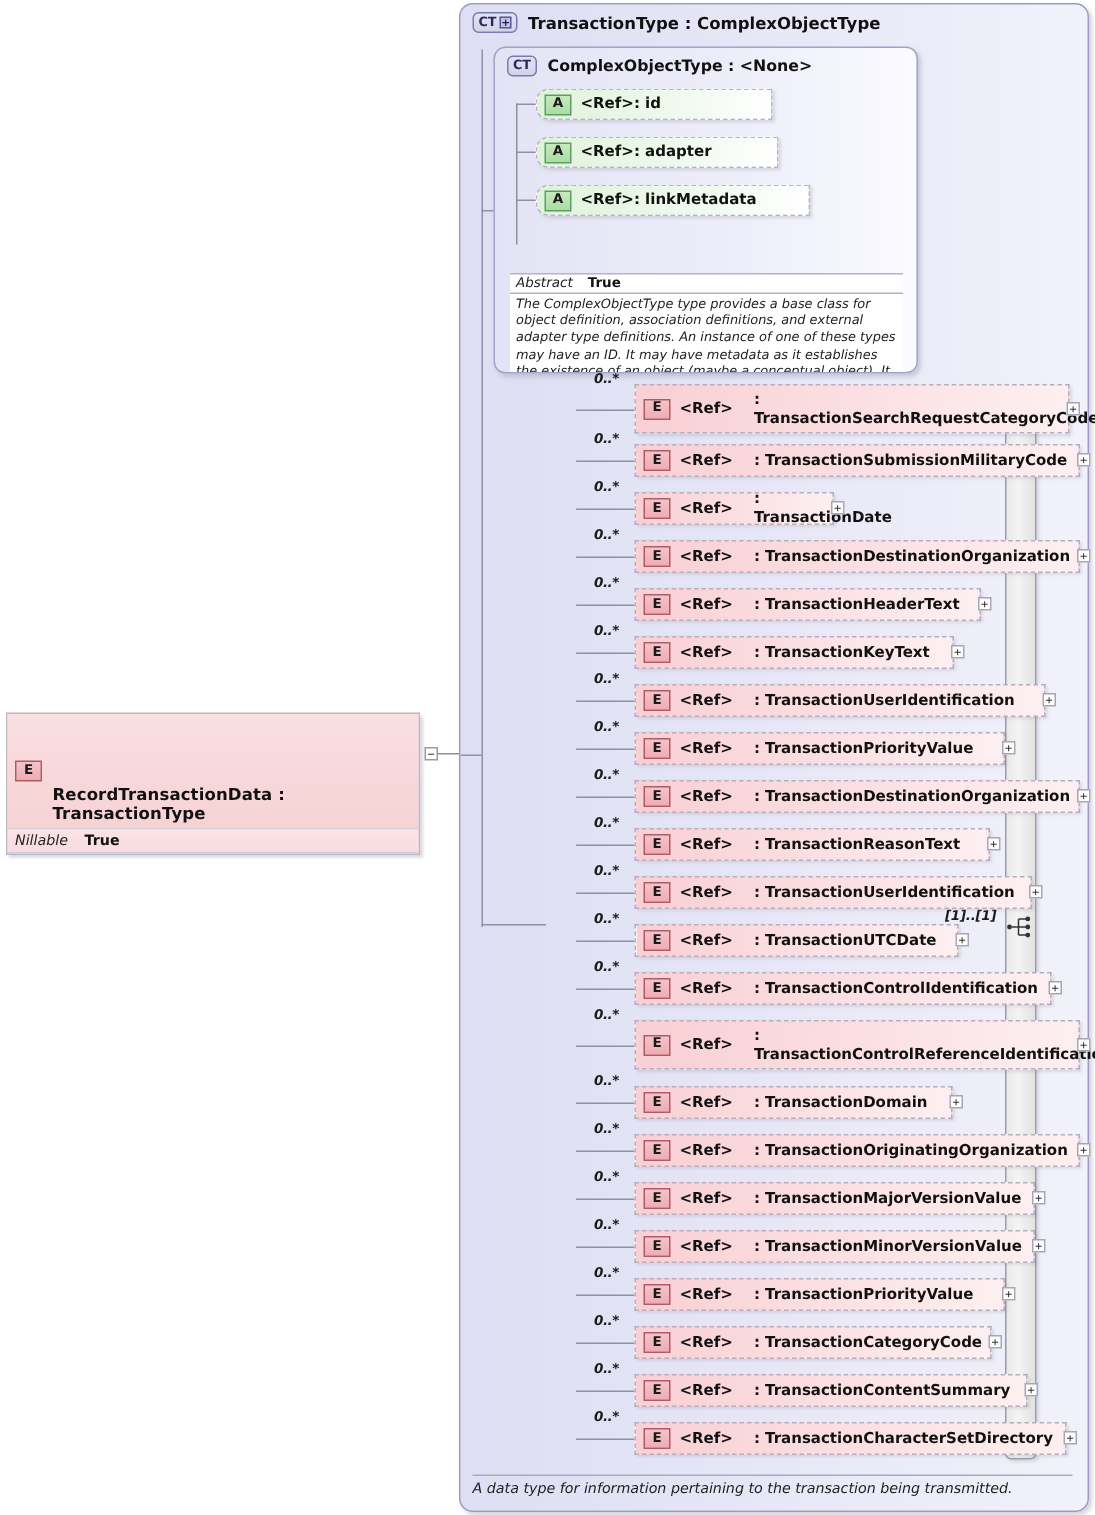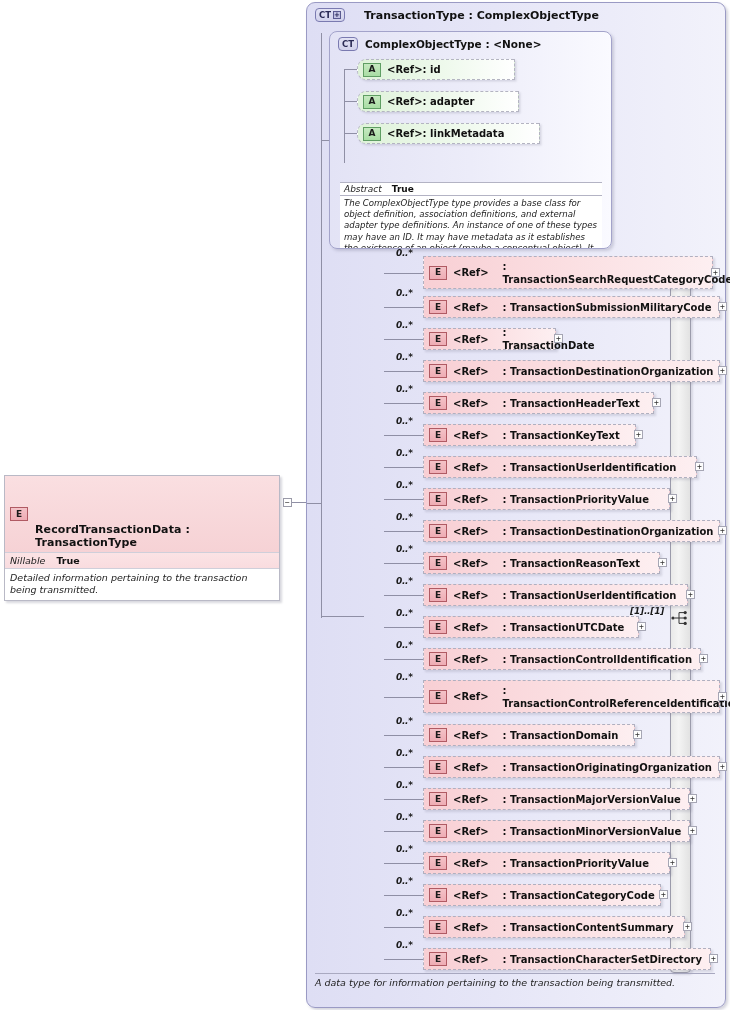--- a/index.html
+++ b/index.html
@@ -85,21 +85,21 @@
     box-sizing:border-box;
     border:1px solid #9a9ac4;border-radius:9px;
     background:linear-gradient(to right,#dedef4 0%,#e6e6f7 45%,#f2f2fb 100%);
     box-shadow:2px 2px 3px rgba(110,110,140,.30);
     overflow:hidden;
   }
   #type-panel>.phdr{
     display:flex;align-items:center;gap:7px;
     padding:5px 8px 4px 8px;
   }
-  #type-panel>.phdr .title{font-size:11px;font-weight:bold;color:#111;margin-left:12px;}
+  #type-panel>.phdr .title{font-size:11px;font-weight:bold;color:#111;}
 
   
   #base-panel{
     position:absolute;left:22px;top:28px;width:283px;height:218px;
     box-sizing:border-box;
     border:1px solid #a3a3ca;border-radius:8px;
     background:linear-gradient(to right,#e3e3f5 0%,#ececf9 50%,#fafaff 100%);
     box-shadow:2px 2px 3px rgba(110,110,140,.28);
     overflow:hidden;
   }
@@ -165,39 +165,38 @@
   }
   .el-row .ref{font-size:10px;font-weight:bold;color:#111;margin-left:6px;}
   .el-row .nm{font-size:10px;font-weight:bold;color:#111;margin-left:14px;flex:1;line-height:13px;}
   .el-card{
     position:absolute;font-size:9px;font-style:italic;font-weight:bold;
     color:#1a1a1a;letter-spacing:-.3px;
   }
 
   
   #panel-footer{
-    position:absolute;left:8px;bottom:19px;width:400px;
+    position:absolute;left:8px;bottom:9px;width:400px;
     border-top:1px solid #a9a9c0;
     padding-top:3px;
     font-style:italic;font-size:9.5px;color:#1d1d1d;
   }
 </style>
 </head>
 <body>
 
 <div id="left-element">
   <div class="hdr">
     <span class="icon-e">E</span>
     <span class="title">RecordTransactionData : TransactionType</span>
   </div>
   <div class="prop">
     <span class="k">Nillable</span>
     <span class="v">True</span>
   </div>
-  <div class="doc">Detailed information pertaining to the transaction being transmitted.</div>
 </div>
 
 <div class="stub" style="left:283px;top:498px;">−</div>
 <div class="hline" style="left:292px;top:502px;width:14px;"></div>
 
 <div id="type-panel">
 
   <div class="phdr">
     <span class="icon-ct">
       <span class="lbl">CT</span>

